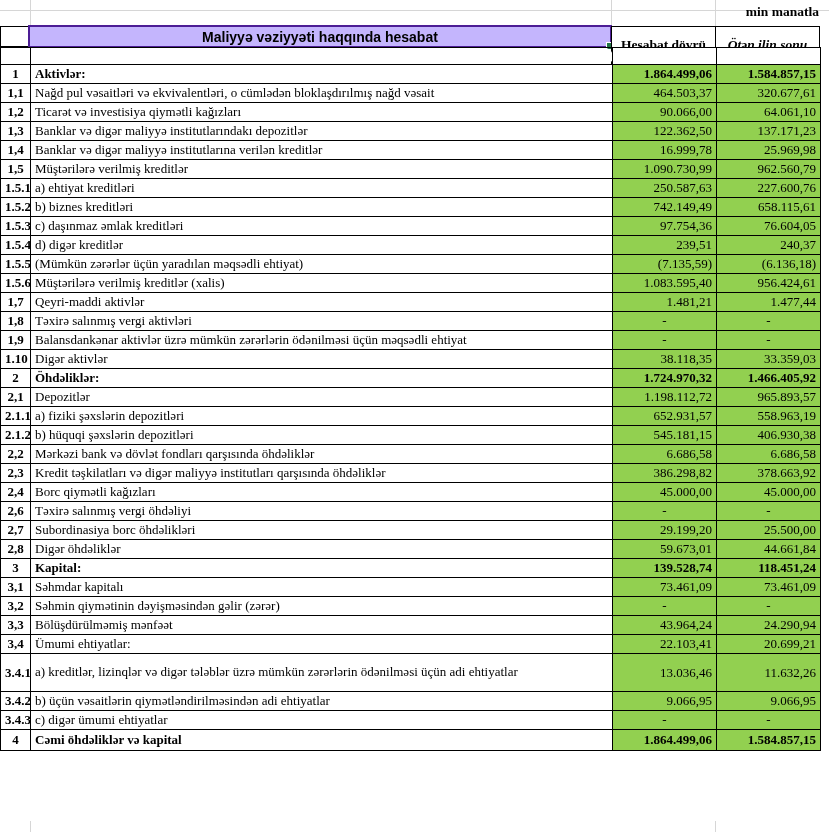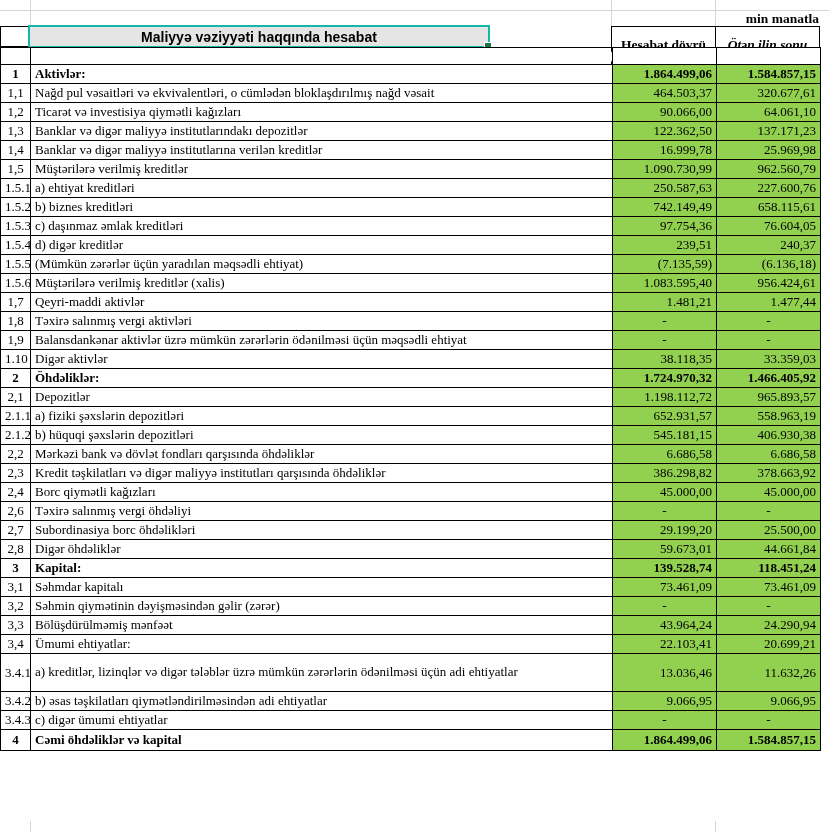--- a/index.html
+++ b/index.html
@@ -6,31 +6,31 @@
   .sheet{
     position:relative;width:829px;height:832px;background:#ffffff;
     font-family:"Liberation Serif", serif;color:#000;overflow:hidden;
   }
   
   .gridline{position:absolute;background:#d6d6d6;}
   .gridline.v{width:1px;}
   .gridline.h{height:1px;}
   
   .units{
-    position:absolute;top:11px;right:10px;width:300px;
+    position:absolute;top:4px;right:10px;width:300px;
     text-align:right;font-weight:bold;font-size:13.5px;
   }
   
   .numhead{
     position:absolute;left:0;top:26px;width:29px;height:21px;
     border:1px solid #000;background:#fff;box-sizing:border-box;
   }
   .title-cell{
-    position:absolute;left:28px;top:25px;width:462px;height:23px;
-    border:2px solid #14b8a6;background:#e5e5e5;box-sizing:border-box;
+    position:absolute;left:28px;top:25px;width:584px;height:23px;
+    border:2px solid #4c1d95;background:#c4b5fd;box-sizing:border-box;
     display:flex;align-items:center;justify-content:center;
     font-family:"Liberation Sans", sans-serif;font-weight:bold;font-size:14px;
   }
   .sel-handle{
     position:absolute;right:-4px;bottom:-4px;width:6px;height:6px;
     background:#217346;border:1px solid #fff;
   }
   .colhead{
     position:absolute;top:26px;height:38px;border:1px solid #000;
     box-sizing:border-box;display:flex;align-items:center;justify-content:center;
@@ -45,21 +45,21 @@
   }
   table.grid td{
     border:1px solid #000;padding:0 4px;font-size:13px;
     overflow:hidden;white-space:nowrap;box-sizing:border-box;
   }
   tr.row{height:19px;}
   tr.spacer{height:17px;}
   tr.tall{height:38px;}
   tr.tall td.lbl{white-space:normal;line-height:1.15;}
   tr.lastrow{height:21px;}
-  td.no{text-align:center;font-size:12px;padding:0 1px;}
+  td.no{text-align:center;font-size:12px;padding:0 1px;font-weight:bold;}
   td.lbl{text-align:left;border-radius:9px;}
   td.val{text-align:right;padding-right:5px;background:#92D050;}
   td.val.dash{text-align:center;padding-right:4px;}
   tr.bold td{font-weight:bold;}
   td.white{background:#fff;}
 </style>
 </head>
 <body>
 
 <div class="sheet">
@@ -282,21 +282,21 @@
           <td class="val">20.699,21</td>
         </tr>
         <tr class="row tall">
           <td class="no">3.4.1</td>
           <td class="lbl">a) kreditlər, lizinqlər və digər tələblər üzrə mümkün zərərlərin ödənilməsi üçün adi ehtiyatlar</td>
           <td class="val">13.036,46</td>
           <td class="val">11.632,26</td>
         </tr>
         <tr class="row">
           <td class="no">3.4.2</td>
-          <td class="lbl">b) əsas təşkilatları qiymətləndirilməsindən adi ehtiyatlar</td>
+          <td class="lbl">b) üçün vəsaitlərin qiymətləndirilməsindən adi ehtiyatlar</td>
           <td class="val">9.066,95</td>
           <td class="val">9.066,95</td>
         </tr>
         <tr class="row">
           <td class="no">3.4.3</td>
           <td class="lbl">c) digər ümumi ehtiyatlar</td>
           <td class="val dash">-</td>
           <td class="val dash">-</td>
         </tr>
         <tr class="row bold lastrow">

